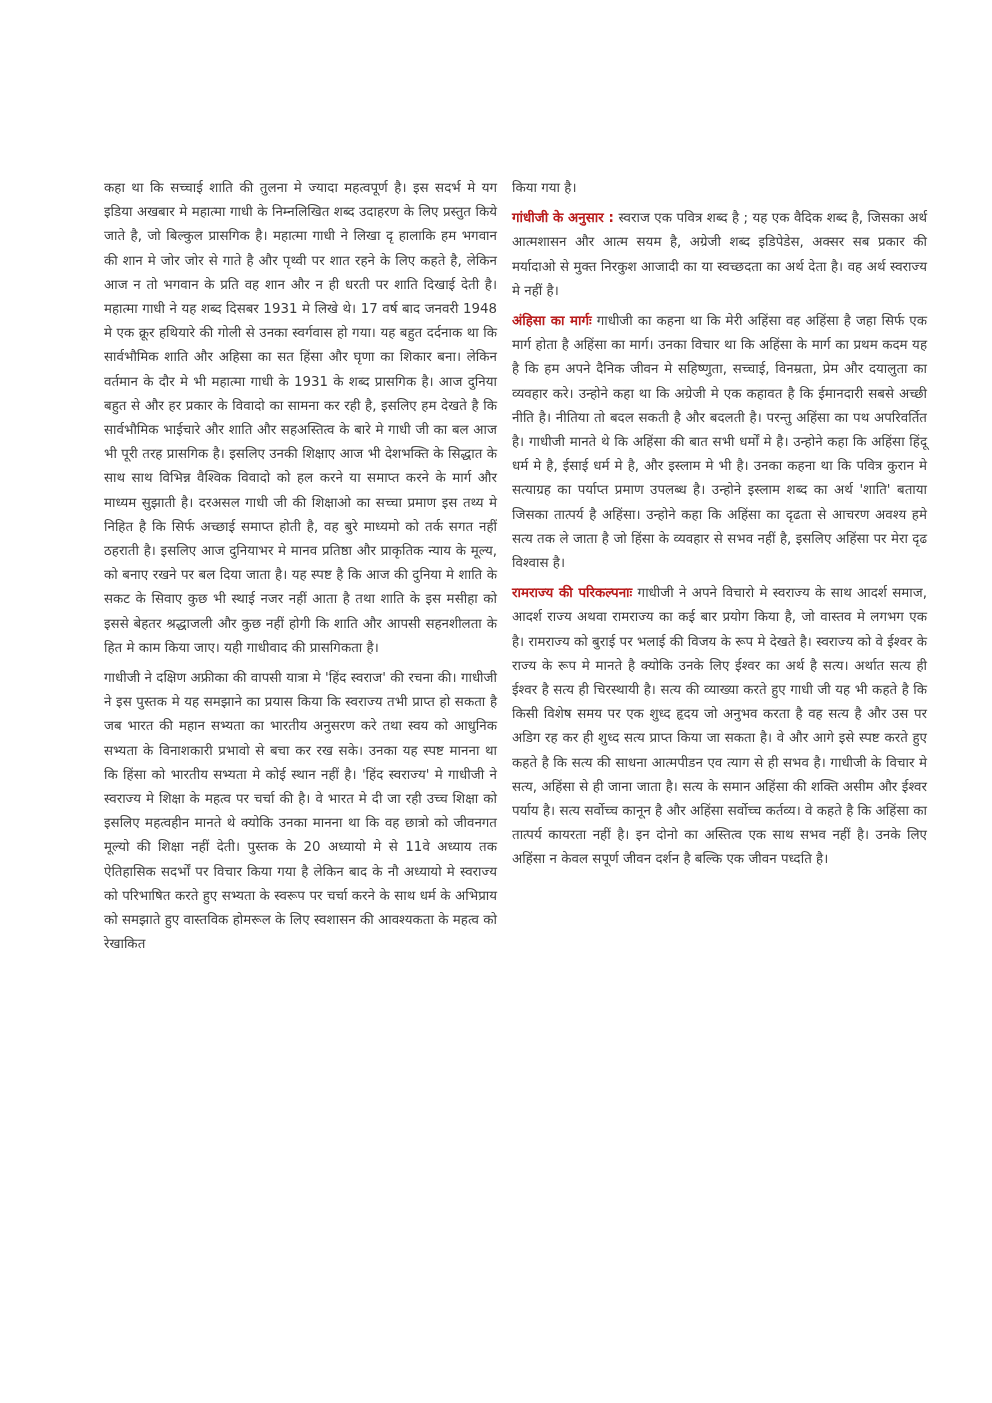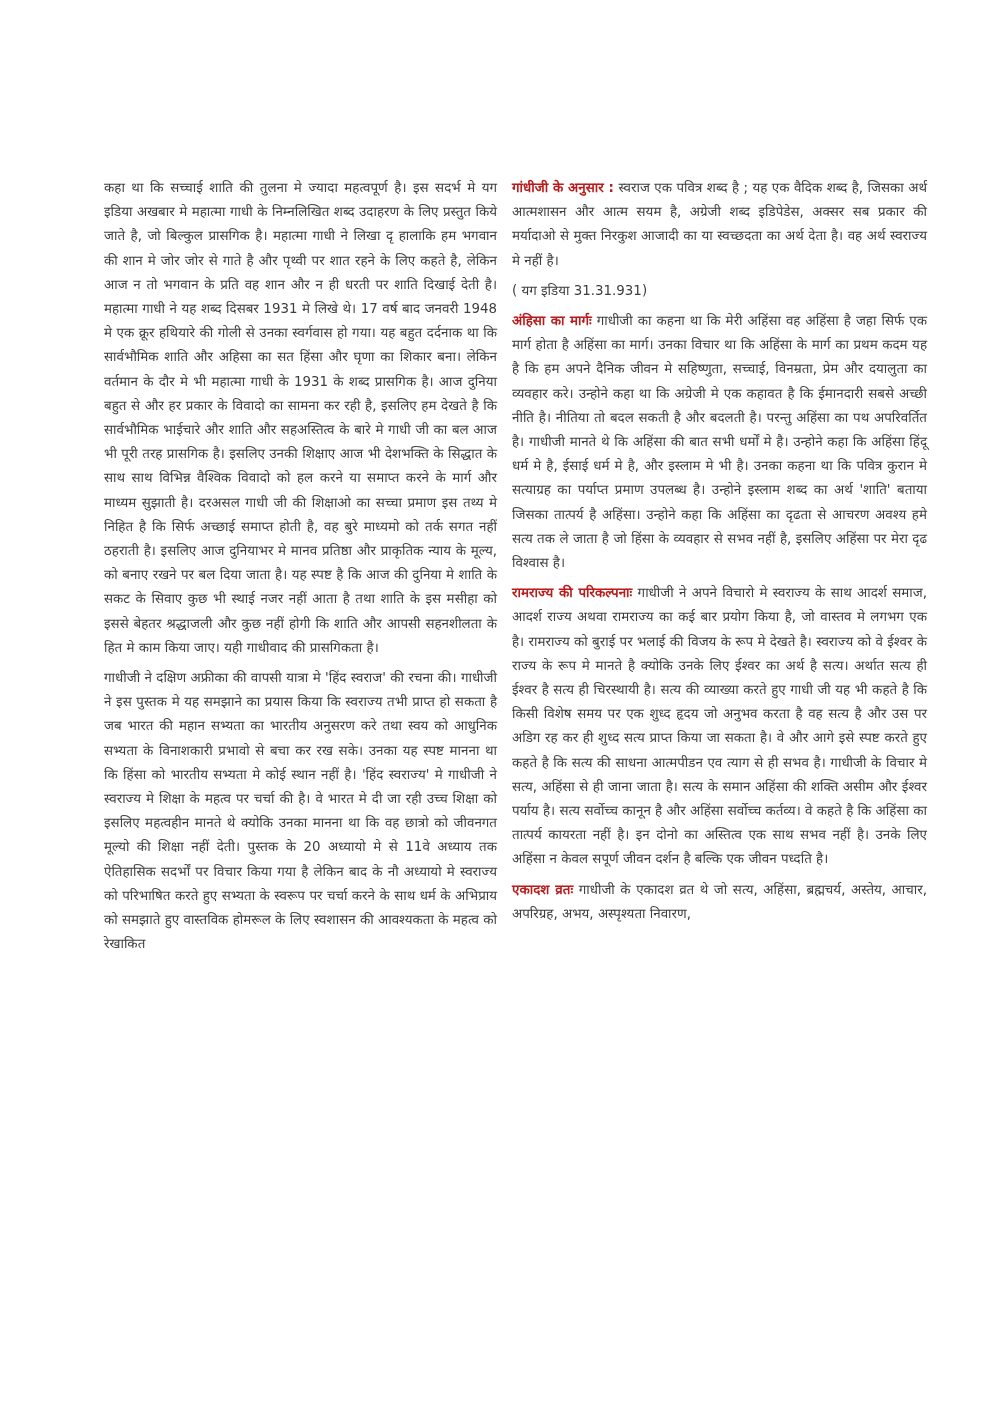--- a/index.html
+++ b/index.html
@@ -26,33 +26,30 @@
 <body>
 
 <div class="page">
 
   <div class="col col-left">
     <p class="para">कहा था कि सच्चाई शाति की तुलना मे ज्यादा महत्वपूर्ण है। इस सदर्भ मे यग इडिया अखबार मे महात्मा गाधी के निम्नलिखित शब्द उदाहरण के लिए प्रस्तुत किये जाते है, जो बिल्कुल प्रासगिक है। महात्मा गाधी ने लिखा दृ हालाकि हम भगवान की शान मे जोर  जोर से गाते है और पृथ्वी पर शात रहने के लिए कहते है, लेकिन आज न तो भगवान के प्रति वह शान और न ही धरती पर शाति दिखाई देती है। महात्मा गाधी ने यह शब्द दिसबर 1931 मे लिखे थे। 17 वर्ष बाद जनवरी 1948 मे एक क्रूर हथियारे की गोली से उनका स्वर्गवास हो गया। यह बहुत दर्दनाक था कि सार्वभौमिक शाति और अहिसा का सत हिंसा और घृणा का शिकार बना। लेकिन वर्तमान के दौर मे भी महात्मा गाधी के 1931 के शब्द प्रासगिक है। आज दुनिया बहुत से और हर प्रकार के विवादो का सामना कर रही है, इसलिए हम देखते है कि सार्वभौमिक भाईचारे और शाति और सहअस्तित्व के बारे मे गाधी जी का बल आज भी पूरी तरह प्रासगिक है। इसलिए उनकी शिक्षाए आज भी देशभक्ति के सिद्धात के साथ  साथ विभिन्न वैश्विक विवादो को हल करने या समाप्त करने के मार्ग और माध्यम सुझाती है। दरअसल गाधी जी की शिक्षाओ का सच्चा प्रमाण इस तथ्य  मे निहित है कि सिर्फ अच्छाई समाप्त होती है, वह बुरे माध्यमो को तर्क सगत नहीं ठहराती है। इसलिए आज दुनियाभर मे मानव प्रतिष्ठा और प्राकृतिक न्याय के मूल्य, को बनाए रखने पर बल दिया जाता है। यह स्पष्ट है कि आज की दुनिया मे शाति के सकट के सिवाए कुछ भी स्थाई नजर नहीं आता है तथा शाति के इस मसीहा को इससे बेहतर श्रद्धाजली और कुछ नहीं होगी कि शाति और आपसी सहनशीलता के हित मे काम किया जाए। यही गाधीवाद की प्रासगिकता है।</p>
     <p class="para">गाधीजी ने दक्षिण अफ्रीका की वापसी यात्रा मे 'हिंद स्वराज' की रचना की। गाधीजी ने इस पुस्तक मे यह समझाने का प्रयास किया कि स्वराज्य तभी प्राप्त हो सकता है जब भारत की महान सभ्यता का भारतीय अनुसरण करे तथा स्वय को आधुनिक सभ्यता के विनाशकारी प्रभावो से बचा कर रख सके। उनका यह स्पष्ट मानना था कि हिंसा को भारतीय सभ्यता मे कोई स्थान नहीं है। 'हिंद स्वराज्य' मे गाधीजी ने स्वराज्य मे शिक्षा के महत्व पर चर्चा की है। वे भारत मे दी जा रही उच्च शिक्षा को इसलिए महत्वहीन मानते थे क्योकि उनका मानना था कि वह छात्रो को जीवनगत मूल्यो की शिक्षा नहीं देती। पुस्तक के 20 अध्यायो मे से 11वे अध्याय तक ऐतिहासिक सदर्भों पर विचार किया गया है लेकिन बाद के नौ अध्यायो मे स्वराज्य को परिभाषित करते हुए सभ्यता के स्वरूप पर चर्चा करने के साथ धर्म के अभिप्राय को समझाते हुए वास्तविक होमरूल के लिए स्वशासन की आवश्यकता के महत्व को रेखाकित</p>
   </div>
 
   <div class="col col-right">
+    <p class="para">किया गया है।</p>
 
     <p class="para">
       <span class="head">गांधीजी के अनुसार :</span><span> स्वराज एक पवित्र शब्द है ; यह एक वैदिक शब्द है, जिसका अर्थ आत्मशासन और आत्म सयम है, अग्रेजी शब्द इडिपेडेस, अक्सर सब प्रकार की मर्यादाओ से मुक्त निरकुश आजादी का या स्वच्छदता का अर्थ देता है। वह अर्थ स्वराज्य मे नहीं है।</span>
     </p>
 
-    <p class="para">( यग इडिया 31.31.931)</p>
 
     <p class="para">
       <span class="head">अंहिसा का मार्गः</span><span> गाधीजी का कहना था कि मेरी अहिंसा वह अहिंसा है जहा सिर्फ एक मार्ग होता है अहिंसा का मार्ग। उनका विचार था कि अहिंसा के मार्ग का प्रथम कदम यह है कि हम अपने दैनिक जीवन मे सहिष्णुता, सच्चाई, विनम्रता, प्रेम और दयालुता का व्यवहार करे। उन्होने कहा था कि अग्रेजी मे एक कहावत है कि ईमानदारी सबसे अच्छी नीति है। नीतिया तो बदल सकती है और बदलती है। परन्तु अहिंसा का पथ अपरिवर्तित है। गाधीजी मानते थे कि अहिंसा की बात सभी धर्मों मे है। उन्होने कहा कि अहिंसा हिंदू धर्म मे है, ईसाई धर्म मे है, और इस्लाम मे भी है। उनका कहना था कि पवित्र कुरान मे सत्याग्रह का पर्याप्त प्रमाण उपलब्ध है। उन्होने इस्लाम शब्द का अर्थ 'शाति' बताया जिसका तात्पर्य है अहिंसा। उन्होने कहा कि अहिंसा का दृढता से आचरण अवश्य हमे सत्य तक ले जाता है जो हिंसा के व्यवहार से सभव नहीं है, इसलिए अहिंसा पर मेरा दृढ विश्वास है।</span>
     </p>
 
     <p class="para">
       <span class="head">रामराज्य की परिकल्पनाः</span><span> गाधीजी ने अपने विचारो मे स्वराज्य के साथ आदर्श समाज, आदर्श राज्य अथवा रामराज्य का कई बार प्रयोग किया है, जो वास्तव मे लगभग एक है। रामराज्य को बुराई पर भलाई की विजय के रूप मे देखते है। स्वराज्य को वे ईश्वर के राज्य के रूप मे मानते है क्योकि उनके लिए ईश्वर का अर्थ है सत्य। अर्थात सत्य ही ईश्वर है   सत्य ही चिरस्थायी है। सत्य की व्याख्या करते हुए गाधी जी यह भी कहते है कि किसी विशेष समय पर एक शुध्द हृदय जो अनुभव करता है वह सत्य है और उस पर अडिग रह कर ही शुध्द सत्य प्राप्त किया जा सकता है। वे और आगे इसे स्पष्ट करते हुए कहते है कि सत्य की साधना आत्मपीडन एव त्याग से ही सभव है। गाधीजी के विचार मे सत्य, अहिंसा से ही जाना जाता है। सत्य के समान अहिंसा की शक्ति असीम और ईश्वर पर्याय है। सत्य सर्वोच्च कानून है और अहिंसा सर्वोच्च कर्तव्य। वे कहते है कि अहिंसा का तात्पर्य कायरता नहीं है। इन दोनो का अस्तित्व एक साथ सभव नहीं है। उनके लिए अहिंसा न केवल सपूर्ण जीवन दर्शन है बल्कि एक जीवन पध्दति है।</span>
     </p>
 
-    <p class="para">
-      <span class="head">एकादश व्रतः</span><span> गाधीजी के एकादश व्रत थे जो सत्य, अहिंसा, ब्रह्मचर्य, अस्तेय, आचार, अपरिग्रह, अभय, अस्पृश्यता निवारण,</span>
-    </p>
   </div>
 
 </div>
 
 </body></html>

